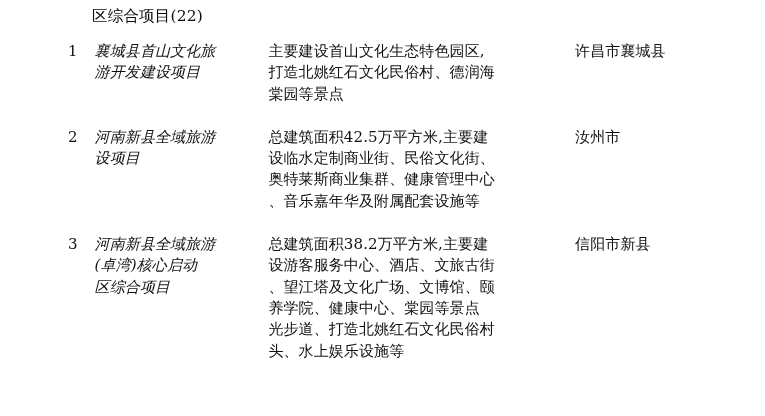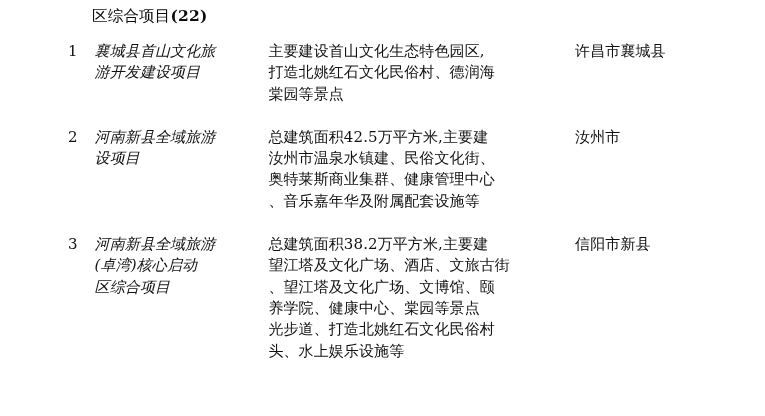--- a/index.html
+++ b/index.html
@@ -22,21 +22,21 @@
     padding: 6px 0 0 0;
   }
   .section-title {
     margin: 0 0 14px 92px;
     font-size: 15.5px;
     font-weight: 400;
     letter-spacing: 0.2px;
     color: #0d0d0d;
   }
   .section-title .count {
-    font-weight: bold;
+    font-weight: normal;
   }
   table.rows {
     border-collapse: collapse;
     margin-left: 68px;
     width: 640px;
     table-layout: fixed;
   }
   table.rows td {
     vertical-align: top;
     padding: 0 0 22px 0;
@@ -99,39 +99,39 @@
       </tr>
 
       <tr>
         <td class="num">2</td>
         <td class="name">
           <span class="line">河南新县全域旅游</span>
           <span class="line">设项目</span>
         </td>
         <td class="desc">
           <span class="line">总建筑面积42.5万平方米,主要建</span>
-          <span class="line">汝州市温泉水镇建、民俗文化街、</span>
+          <span class="line">设临水定制商业街、民俗文化街、</span>
           <span class="line">奥特莱斯商业集群、健康管理中心</span>
           <span class="line">、音乐嘉年华及附属配套设施等</span>
         </td>
         <td class="loc">
           <span class="line">汝州市</span>
         </td>
       </tr>
 
       <tr>
         <td class="num">3</td>
         <td class="name">
           <span class="line">河南新县全域旅游</span>
           <span class="line">(卓湾)核心启动</span>
           <span class="line">区综合项目</span>
         </td>
         <td class="desc">
           <span class="line">总建筑面积38.2万平方米,主要建</span>
-          <span class="line">望江塔及文化广场、酒店、文旅古街</span>
+          <span class="line">设游客服务中心、酒店、文旅古街</span>
           <span class="line">、望江塔及文化广场、文博馆、颐</span>
           <span class="line">养学院、健康中心、棠园等景点</span>
           <span class="line">光步道、打造北姚红石文化民俗村</span>
           <span class="line">头、水上娱乐设施等</span>
         </td>
         <td class="loc">
           <span class="line">信阳市新县</span>
         </td>
       </tr>
     </tbody>

